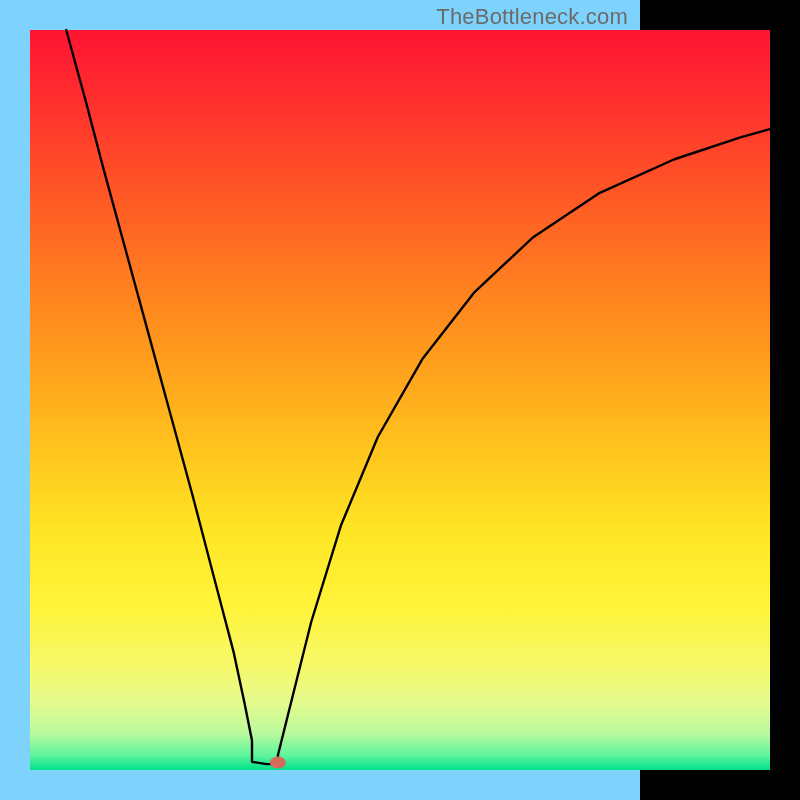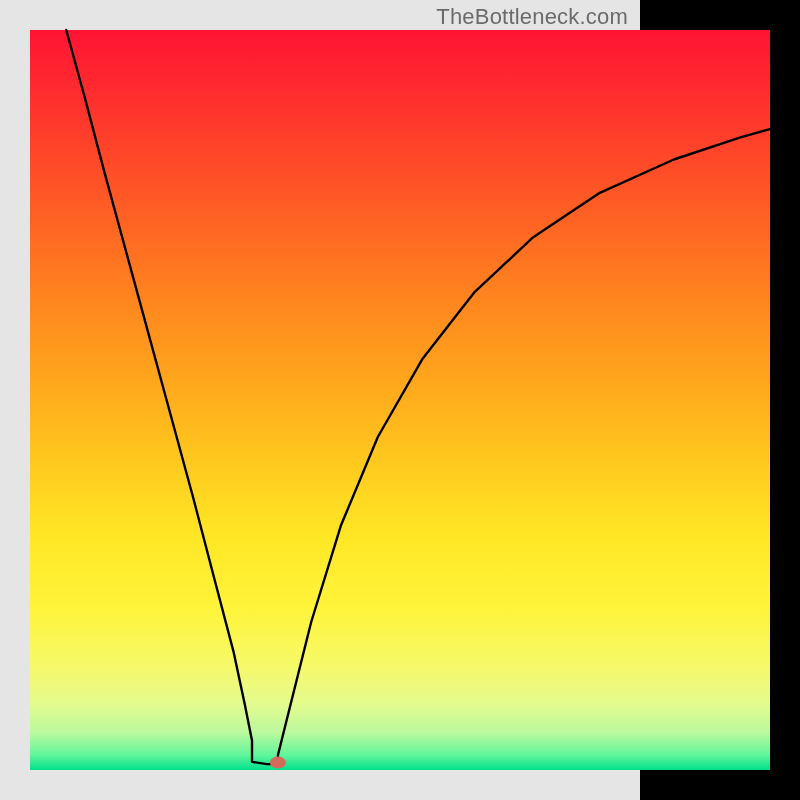--- a/index.html
+++ b/index.html
@@ -8,21 +8,21 @@
     width: 800px;
     height: 800px;
     background: #000;
     overflow: hidden;
     font-family: Arial, Helvetica, sans-serif;
   }
   .frame {
     position: relative;
     width: 640px;
     height: 800px;
-    background: #e5e5e5;
+    background: #7dd3fc;
   }
   .watermark {
     position: absolute;
     top: 4px;
     right: 12px;
     color: #6b6b6b;
     font-size: 22px;
     font-weight: 500;
     letter-spacing: 0.2px;
     z-index: 5;

